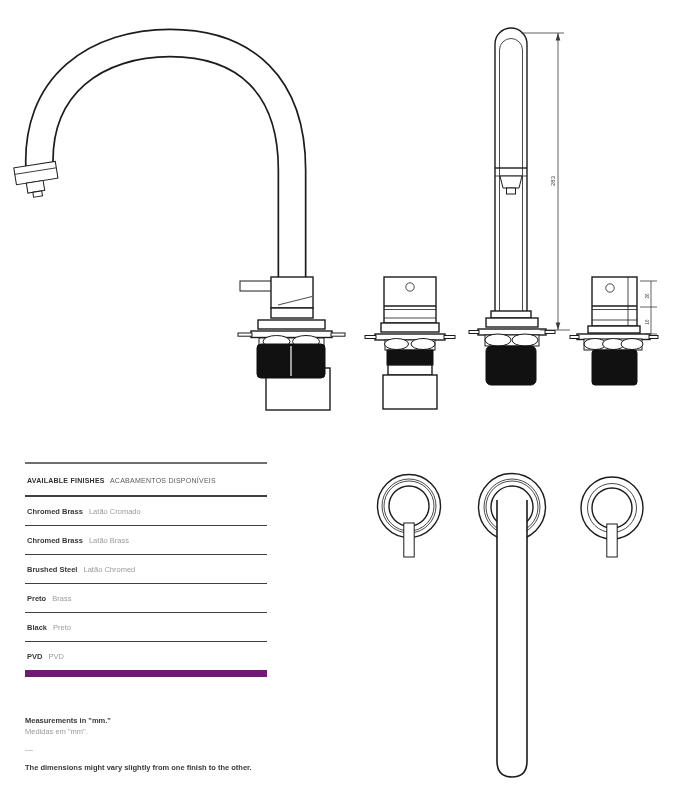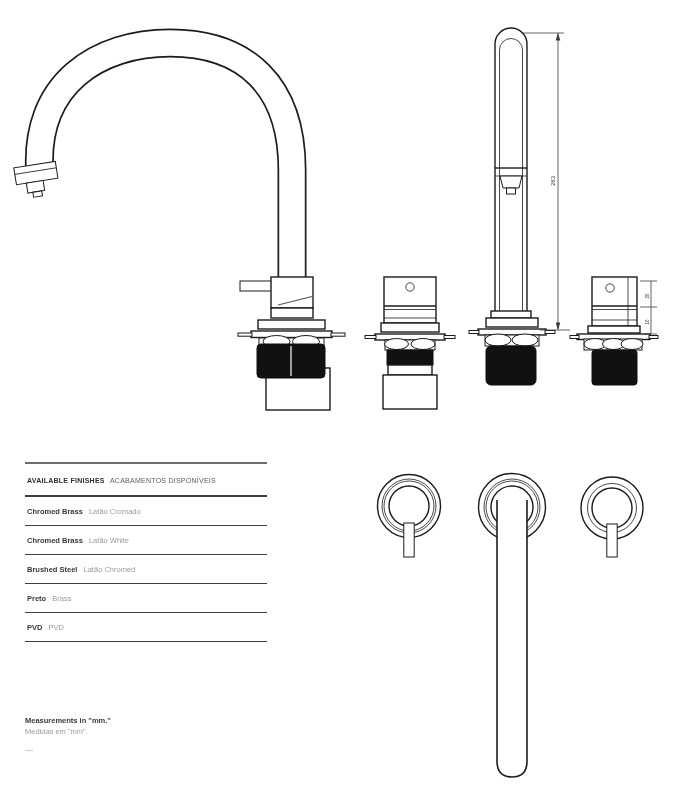--- a/index.html
+++ b/index.html
@@ -7,21 +7,21 @@
   body { font-family:"Liberation Sans","DejaVu Sans",sans-serif; }
   .page { position:relative; width:686px; height:800px; background:#ffffff; overflow:hidden; }
   .drawings { position:absolute; left:0; top:0; }
 
   
   .finishes { position:absolute; left:25px; top:462px; width:242px; border-top:2.5px solid #6e6e6e; }
   .f-title { padding:13px 2px 11px 2px; border-bottom:2px solid #3f3f3f; font-size:7px; letter-spacing:.25px; }
   .f-title .en { font-weight:bold; color:#2f2f2f; }
   .f-title .pt { color:#5b5b5b; margin-left:3px; }
   .f-row { padding:10px 2px 9px 2px; border-bottom:1.5px solid #3f3f3f; font-size:7.5px; }
-  .f-row:last-child { border-bottom:1px solid #701a75; }
+  .f-row:last-child { border-bottom:7px solid #701a75; }
   .f-row .en { font-weight:bold; color:#383838; }
   .f-row .pt { color:#9b9b9b; margin-left:4px; }
 
   
   .notes { position:absolute; left:25px; top:716px; width:330px; font-size:7.5px; line-height:10.5px; }
   .notes .bold { font-weight:bold; color:#383838; }
   .notes .grey { color:#9b9b9b; }
   .notes .dash { color:#9b9b9b; margin:8px 0 7px 0; font-size:8px; }
 
   
@@ -173,35 +173,40 @@
     <div class="f-title">
       <span class="en">AVAILABLE FINISHES</span>
       <span class="pt">ACABAMENTOS DISPONÍVEIS</span>
     </div>
     <div class="f-row">
       <span class="en">Chromed Brass</span>
       <span class="pt">Latão Cromado</span>
     </div>
     <div class="f-row">
       <span class="en">Chromed Brass</span>
-      <span class="pt">Latão White</span>
+      <span class="pt">Latão Brass</span>
     </div>
     <div class="f-row">
       <span class="en">Brushed Steel</span>
       <span class="pt">Latão Chromed</span>
     </div>
     <div class="f-row">
       <span class="en">Preto</span>
       <span class="pt">Brass</span>
+    </div>
+    <div class="f-row">
+      <span class="en">Black</span>
+      <span class="pt">Preto</span>
     </div>
     <div class="f-row">
       <span class="en">PVD</span>
       <span class="pt">PVD</span>
     </div>
   </section>
 
   <footer class="notes">
     <div class="bold">Measurements in "mm."</div>
     <div class="grey">Medidas em "mm".</div>
     <div class="dash">—</div>
+    <div class="bold">The dimensions might vary slightly from one finish to the other.</div>
   </footer>
 
 </div>
 
 </body></html>

